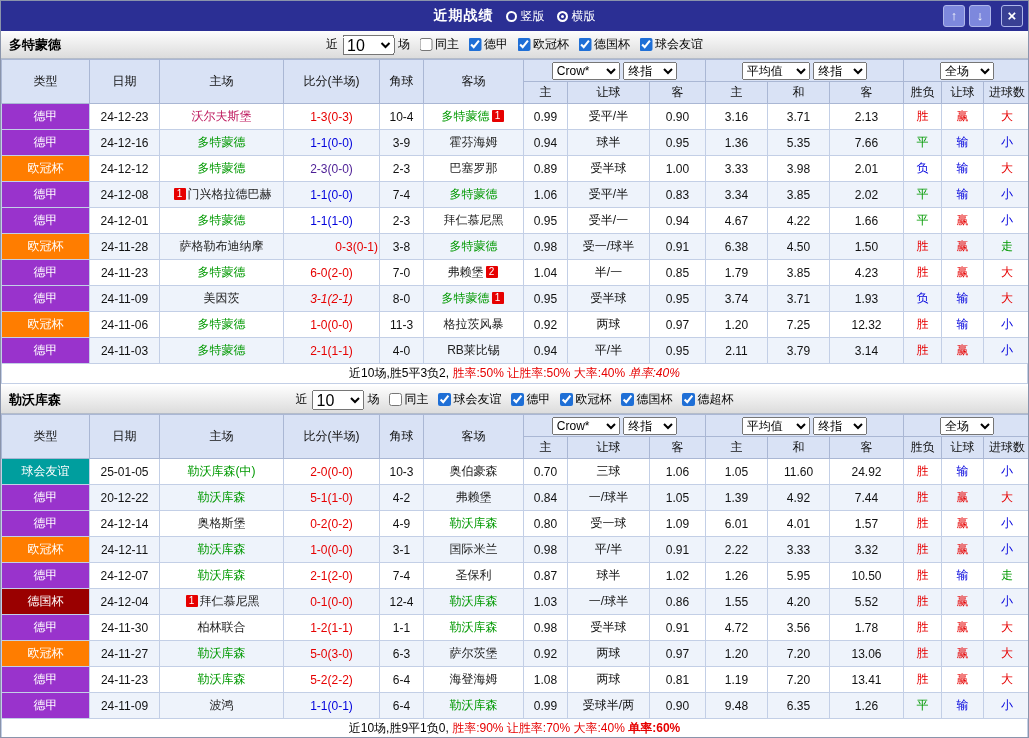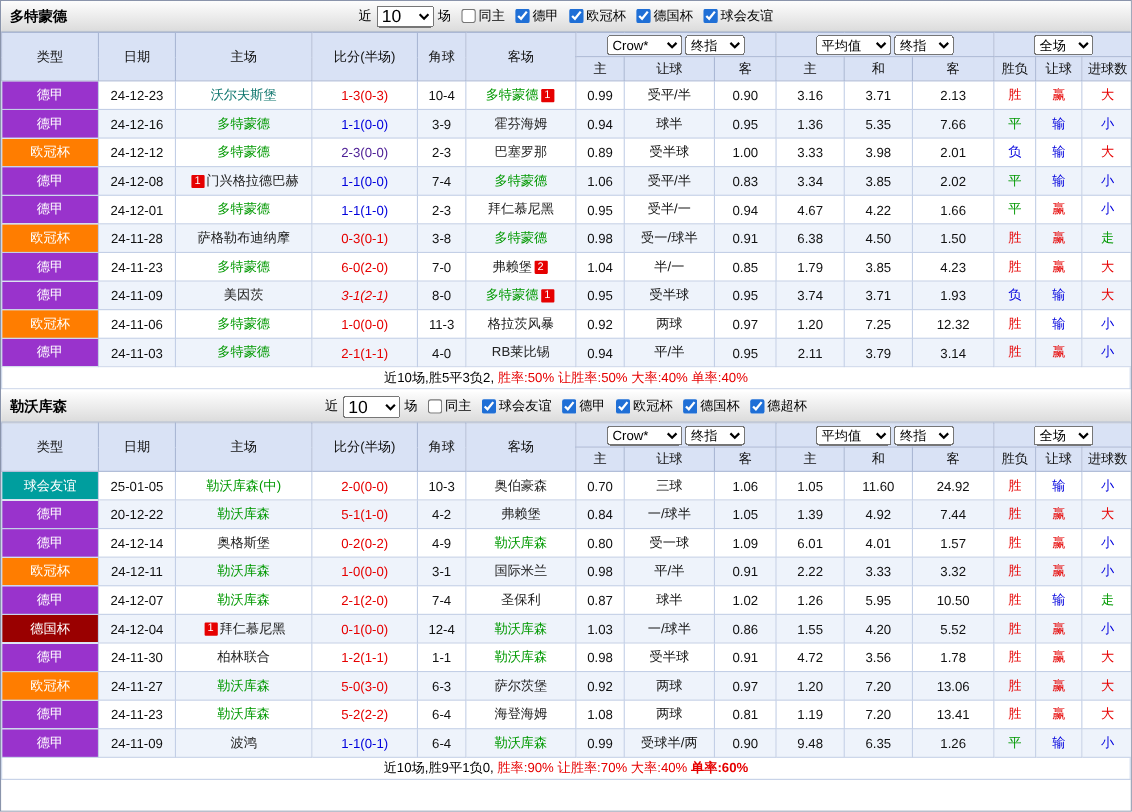--- a/index.html
+++ b/index.html
@@ -45,20 +45,38 @@
              font-size:10px; margin:0 2px; vertical-align:1px; border-radius:1px; padding:0 1px; }
   .summary { height:20px; display:flex; align-items:center; justify-content:center; font-size:12px;
              border:1px solid #c3cfe6; border-top:none; background:#fff; white-space:pre; }
   .gap { height:2px; background:#fff; }
 </style>
 </head>
 <body>
 
 <div class="app">
 
+  <div class="titlebar">
+    <div class="titlebar-center">
+      <span class="title">近期战绩</span>
+      <span class="radio">
+        <span class="rdot"></span>
+        <span>竖版</span>
+      </span>
+      <span class="radio">
+        <span class="rdot checked"></span>
+        <span>横版</span>
+      </span>
+    </div>
+    <div class="tb-btns">
+      <button class="tb-btn"><span>↑</span></button>
+      <button class="tb-btn"><span>↓</span></button>
+      <button class="tb-btn close"><span>×</span></button>
+    </div>
+  </div>
 
   <div class="section">
     <div class="section-header">
       <span class="team-name">多特蒙德</span>
       <div class="filters" id="filters-0">
           <span>近</span>
           <select class="sel-count"><option>10</option></select>
           <span>场</span>
           <label class="chk">
             <input type="checkbox" style="">
@@ -129,21 +147,21 @@
           <th>客</th>
           <th>胜负</th>
           <th>让球</th>
           <th>进球数</th>
         </tr>
       </thead>
       <tbody id="tbody-0">
           <tr>
             <td class="league" style="background: rgb(153, 51, 204);">德甲</td>
             <td>24-12-23</td>
-            <td class="team"><span style="color: #0f766e;">沃尔夫斯堡</span></td>
+            <td class="team"><span style="color: #be185d;">沃尔夫斯堡</span></td>
             <td class="score" style="color: rgb(230, 0, 0);">1-3(0-3)</td>
             <td>10-4</td>
             <td class="team"><span style="color: rgb(0, 153, 0);">多特蒙德</span><span class="redcard">1</span></td>
             <td>0.99</td>
             <td>受平/半</td>
             <td>0.90</td>
             <td>3.16</td>
             <td>3.71</td>
             <td>2.13</td>
             <td style="color: rgb(230, 0, 0);">胜</td>
@@ -215,21 +233,21 @@
             <td>4.22</td>
             <td>1.66</td>
             <td style="color: rgb(0, 153, 0);">平</td>
             <td style="color: rgb(230, 0, 0);">赢</td>
             <td style="color: rgb(0, 0, 221);">小</td>
           </tr>
           <tr>
             <td class="league" style="background: rgb(255, 125, 0);">欧冠杯</td>
             <td>24-11-28</td>
             <td class="team"><span style="color: rgb(34, 34, 34);">萨格勒布迪纳摩</span></td>
-            <td class="score" style="color: rgb(230, 0, 0);">0-3(0-1)</td>
+            <td class="score" style="color: rgb(230, 0, 0); text-align: right;">0-3(0-1)</td>
             <td>3-8</td>
             <td class="team"><span style="color: rgb(0, 153, 0);">多特蒙德</span></td>
             <td>0.98</td>
             <td>受一/球半</td>
             <td>0.91</td>
             <td>6.38</td>
             <td>4.50</td>
             <td>1.50</td>
             <td style="color: rgb(230, 0, 0);">胜</td>
             <td style="color: rgb(230, 0, 0);">赢</td>
@@ -298,21 +316,21 @@
             <td>0.95</td>
             <td>2.11</td>
             <td>3.79</td>
             <td>3.14</td>
             <td style="color: rgb(230, 0, 0);">胜</td>
             <td style="color: rgb(230, 0, 0);">赢</td>
             <td style="color: rgb(0, 0, 221);">小</td>
           </tr>
         </tbody>
     </table>
-    <div class="summary" id="summary-0"><span style="color: rgb(0, 0, 0);">近10场,胜5平3负2, </span><span style="color: rgb(230, 0, 0);">胜率:50%</span><span style="color: rgb(230, 0, 0);"> 让胜率:50%</span><span style="color: rgb(230, 0, 0);"> 大率:40%</span><span style="color: rgb(230, 0, 0);"> 单率:40%</span></div>
+    <div class="summary" id="summary-0"><span style="color: rgb(0, 0, 0);">近10场,胜5平3负2, </span><span style="color: rgb(230, 0, 0);">胜率:50%</span><span style="color: rgb(230, 0, 0);"> 让胜率:50%</span><span style="color: rgb(230, 0, 0);"> 大率:40%</span><span style="color: rgb(230, 0, 0); font-style: italic;"> 单率:40%</span></div>
   </div>
 
   <div class="gap"></div>
 
   <div class="section">
     <div class="section-header">
       <span class="team-name">勒沃库森</span>
       <div class="filters" id="filters-1">
           <span>近</span>
           <select class="sel-count"><option>10</option></select>

